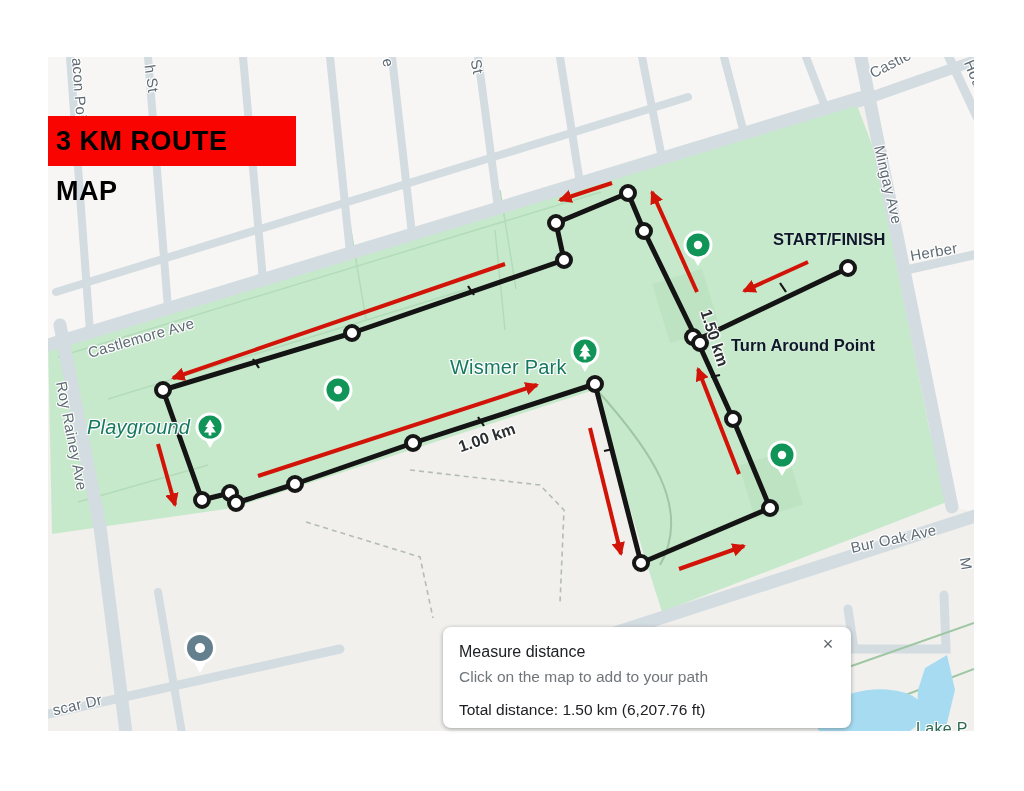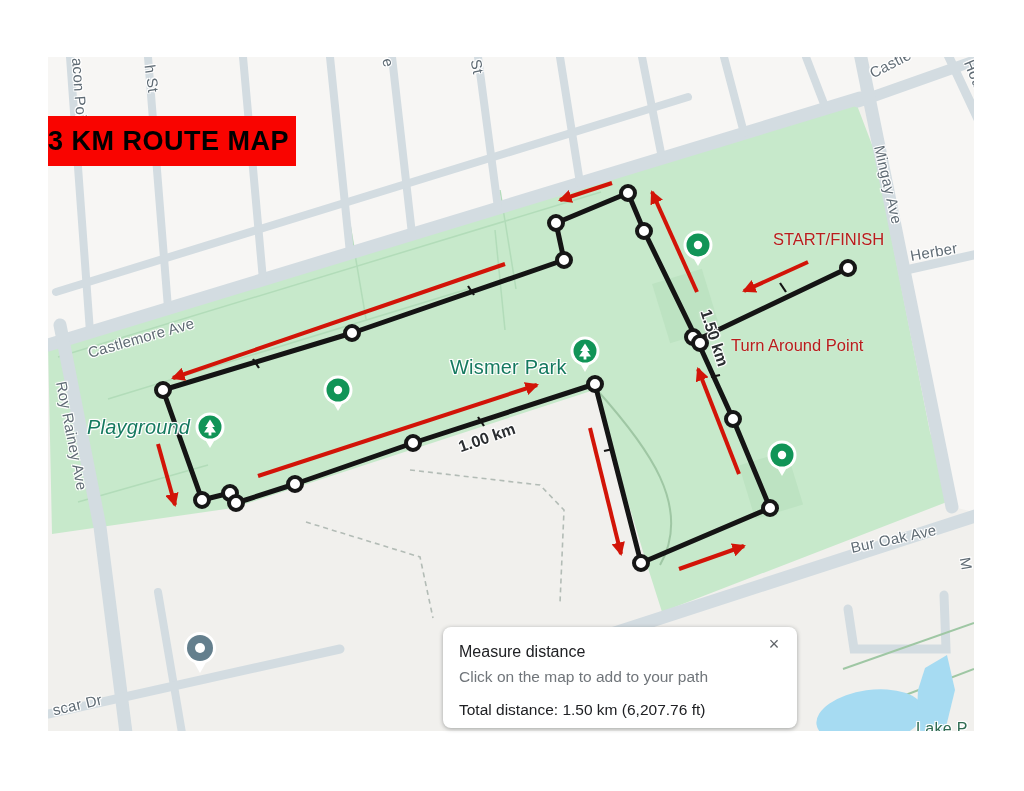--- a/index.html
+++ b/index.html
@@ -10,31 +10,31 @@
   #map{
     position:absolute;left:48px;top:57px;width:926px;height:674px;
     background:#f1f0ed;overflow:hidden;
   }
   #map svg{position:absolute;left:0;top:0;}
   .lbl{position:absolute;white-space:nowrap;color:#5f6b74;font-size:15px;letter-spacing:.3px;
     text-shadow:-1px -1px 0 #fff,1px -1px 0 #fff,-1px 1px 0 #fff,1px 1px 0 #fff,0 0 3px #fff;}
   .poi{color:#15795f;font-size:20px;font-weight:500;letter-spacing:.2px;}
   .childcare{color:#5b6e7c;font-size:16.5px;font-weight:500;text-align:right;line-height:19px;}
   .lake{color:#2f6b52;font-size:16px;font-weight:500;}
-  .redtxt{position:absolute;color:#b91c1c;font-weight:normal;font-size:16.5px;white-space:nowrap;
+  .redtxt{position:absolute;color:#0f172a;font-weight:bold;font-size:16.5px;white-space:nowrap;
     text-shadow:0 0 2px rgba(255,255,255,.6);}
   .kmlbl{position:absolute;color:#2b2e31;font-weight:bold;font-size:16px;white-space:nowrap;width:70px;
     text-align:center;text-shadow:-1px -1px 0 #fff,1px -1px 0 #fff,-1px 1px 0 #fff,1px 1px 0 #fff,0 0 4px #fff;}
   #banner{
     position:absolute;left:48px;top:116px;width:248px;height:50px;background:#f90400;
-    color:#000;font-size:27px;font-weight:bold;line-height:50px;
+    color:#000;font-size:27px;font-weight:bold;line-height:50px;padding-left:8px;
     box-sizing:border-box;letter-spacing:.5px;z-index:30;
   }
   #dialog{
-    position:absolute;left:443px;top:627px;width:354px;height:101px;background:#fff;
+    position:absolute;left:443px;top:627px;width:408px;height:101px;background:#fff;
     border-radius:8px;box-shadow:0 1px 4px rgba(60,64,67,.45);z-index:40;box-sizing:border-box;
     padding:16px 16px 0 16px;
   }
   #dialog .title{font-size:16px;color:#202124;}
   #dialog .subtitle{font-size:15.5px;color:#70757a;margin-top:7px;}
   #dialog .total{font-size:15.5px;color:#202124;margin-top:15px;}
   #dialog .close{
     position:absolute;right:12px;top:6px;font-size:18px;color:#5f6368;cursor:pointer;
     width:22px;height:22px;text-align:center;line-height:22px;padding:0;
   }

